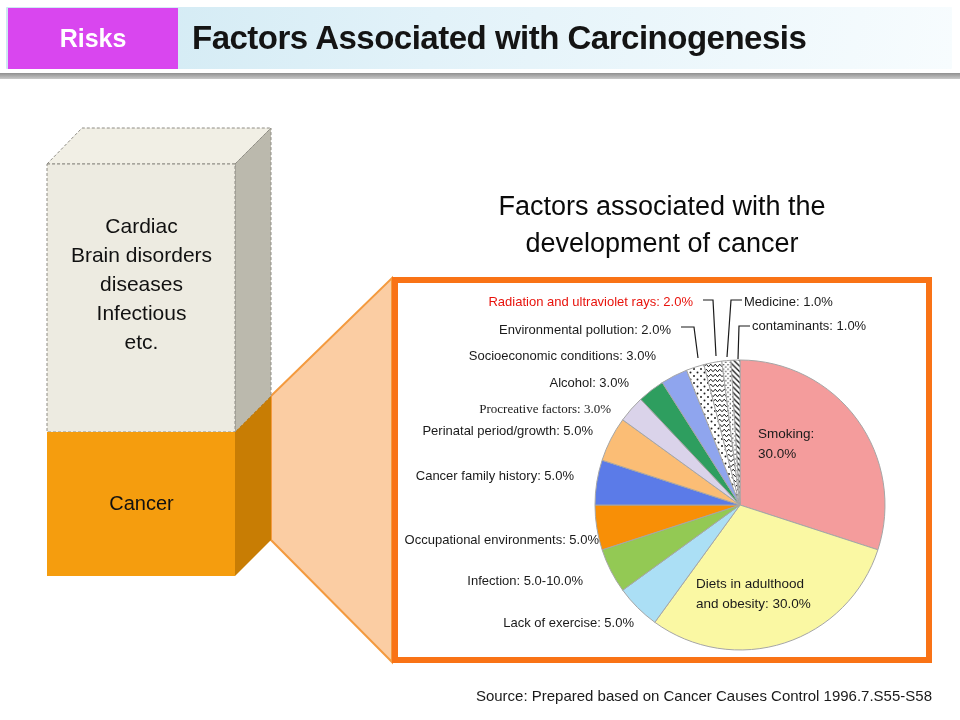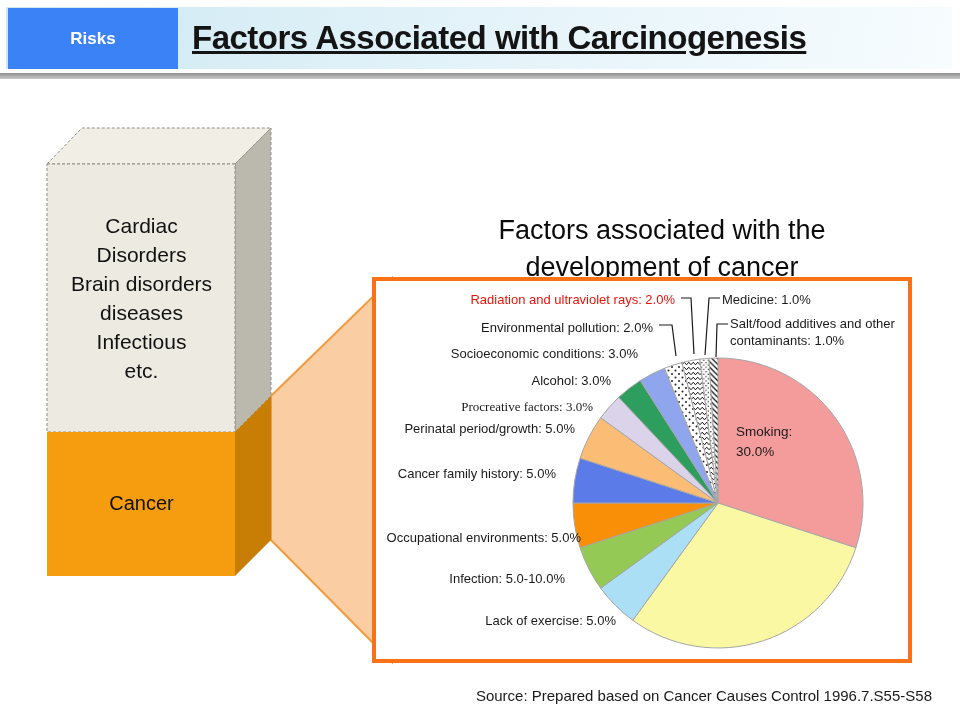--- a/index.html
+++ b/index.html
@@ -6,38 +6,38 @@
   body{width:960px;height:720px;position:relative;overflow:hidden;
        font-family:"Liberation Sans",sans-serif;color:#1a1a1a;}
   .abs{position:absolute;}
 
   
   .header-band{left:4px;top:5px;width:950px;height:66px;
     background:linear-gradient(100deg,#cde8f2 0%,#e2f2f9 45%,#f7fcfe 100%);
     border:2px solid #ffffff;border-radius:3px;box-sizing:border-box;}
   .header-shadow{left:0;top:73px;width:960px;height:6px;
     background:linear-gradient(to bottom,#8f8f8f,#c9c9c9);}
-  .risks-btn{left:8px;top:8px;width:170px;height:61px;background:#3b82f6;
+  .risks-btn{left:8px;top:8px;width:170px;height:61px;background:#d946ef;
     display:flex;align-items:center;justify-content:center;
-    color:#ffffff;font-size:17px;font-weight:bold;}
+    color:#ffffff;font-size:25px;font-weight:bold;}
   .header-title{left:192px;top:5px;height:66px;display:flex;align-items:center;
-    font-size:33px;font-weight:bold;color:#141414;letter-spacing:-0.5px;white-space:nowrap;text-decoration:underline;}
+    font-size:33px;font-weight:bold;color:#141414;letter-spacing:-0.5px;white-space:nowrap;}
 
   
   .scene-svg{left:0;top:0;width:960px;height:720px;pointer-events:none;}
   .bar-text-top{left:47px;top:211px;width:189px;text-align:center;
     font-size:21px;line-height:29px;color:#111;}
   .bar-text-cancer{left:47px;top:492px;width:189px;text-align:center;
     font-size:20px;color:#111;}
 
   
   .chart-title{left:392px;top:188px;width:540px;text-align:center;
-    font-size:27px;line-height:37px;color:#0b0b0b;margin-top:24px;}
-  .chart-box{left:372px;top:277px;width:540px;height:386px;background:#ffffff;
-    border:4px solid #f97316;box-sizing:border-box;}
+    font-size:27px;line-height:37px;color:#0b0b0b;}
+  .chart-box{left:392px;top:277px;width:540px;height:386px;background:#ffffff;
+    border:6px solid #f97316;box-sizing:border-box;}
   .chart-box svg{position:absolute;left:0;top:0;}
   .plbl{position:absolute;font-size:13px;line-height:17px;white-space:nowrap;color:#1a1a1a;}
   .plbl.red{color:#e8130c;}
   .pie-inner-label{position:absolute;font-size:13.5px;line-height:20px;color:#1a1a1a;}
   .source-line{right:28px;top:687px;font-size:15px;color:#1a1a1a;white-space:nowrap;margin-left:46px;}
 </style>
 </head>
 <body>
 
 <div class="abs header-band"></div>
@@ -49,21 +49,20 @@
   <polygon points="271,396 392,278 392,662 271,540" stroke-width="2" fill="#fbcda3" stroke="#f49a3e"></polygon>
   <polygon points="47,164 82,128 271,128 235,164" stroke="#8f8d85" stroke-dasharray="3,2" fill="#f1efe5"></polygon>
   <polygon points="235,164 271,128 271,396 235,432" stroke="#8f8d85" stroke-dasharray="3,2" fill="#bbb9ad"></polygon>
   <polygon points="235,432 271,396 271,540 235,576" fill="#c87d04"></polygon>
   <rect x="47" y="164" width="188" height="268" stroke="#8f8d85" stroke-dasharray="3,2" fill="#edebe1"></rect>
   <rect x="47" y="432" width="188" height="144" fill="#f59d0e"></rect>
 </svg>
 
 <div class="abs bar-text-top">
   <div>Cardiac</div>
-  <div>Disorders</div>
   <div>Brain disorders</div>
   <div>diseases</div>
   <div>Infectious</div>
   <div>etc.</div>
 </div>
 <div class="abs bar-text-cancer">Cancer</div>
 
 <div class="abs chart-title">
   <div>Factors associated with the</div>
   <div>development of cancer</div>
@@ -110,31 +109,34 @@
         <polyline points="305,17 315,17 318,73" fill="none" stroke="#1a1a1a" stroke-width="1.2"></polyline>
         <polyline points="344,17 333,17 329,74" fill="none" stroke="#1a1a1a" stroke-width="1.2"></polyline>
         <polyline points="352,43 341,43 340,76" fill="none" stroke="#1a1a1a" stroke-width="1.2"></polyline>
       </g>
   </svg>
 
   <div class="plbl red" style="right:233px;top:10px;">Radiation and ultraviolet rays: 2.0%</div>
   <div class="plbl" style="left:346px;top:10px;">Medicine: 1.0%</div>
   <div class="plbl" style="right:255px;top:38px;">Environmental pollution: 2.0%</div>
   <div class="plbl" style="left:354px;top:34px;">
-    <div>Salt/food additives and other</div>
     <div>contaminants: 1.0%</div>
   </div>
   <div class="plbl" style="right:270px;top:64px;">Socioeconomic conditions: 3.0%</div>
   <div class="plbl" style="right:297px;top:91px;">Alcohol: 3.0%</div>
   <div class="plbl" style="right:315px;top:117px;font-family:Liberation Serif, serif;">Procreative factors: 3.0%</div>
   <div class="plbl" style="right:333px;top:139px;">Perinatal period/growth: 5.0%</div>
   <div class="plbl" style="right:352px;top:184px;">Cancer family history: 5.0%</div>
   <div class="plbl" style="right:327px;top:248px;">Occupational environments: 5.0%</div>
   <div class="plbl" style="right:343px;top:289px;">Infection: 5.0-10.0%</div>
   <div class="plbl" style="right:292px;top:331px;">Lack of exercise: 5.0%</div>
 
   <div class="pie-inner-label" style="left:360px;top:141px;width:100px;text-align:left;">
     <div>Smoking:</div>
     <div>30.0%</div>
   </div>
+  <div class="pie-inner-label" style="left:298px;top:291px;">
+    <div>Diets in adulthood</div>
+    <div>and obesity: 30.0%</div>
+  </div>
 </div>
 
 <div class="abs source-line">Source: Prepared based on Cancer Causes Control 1996.7.S55-S58</div>
 
 </body></html>

